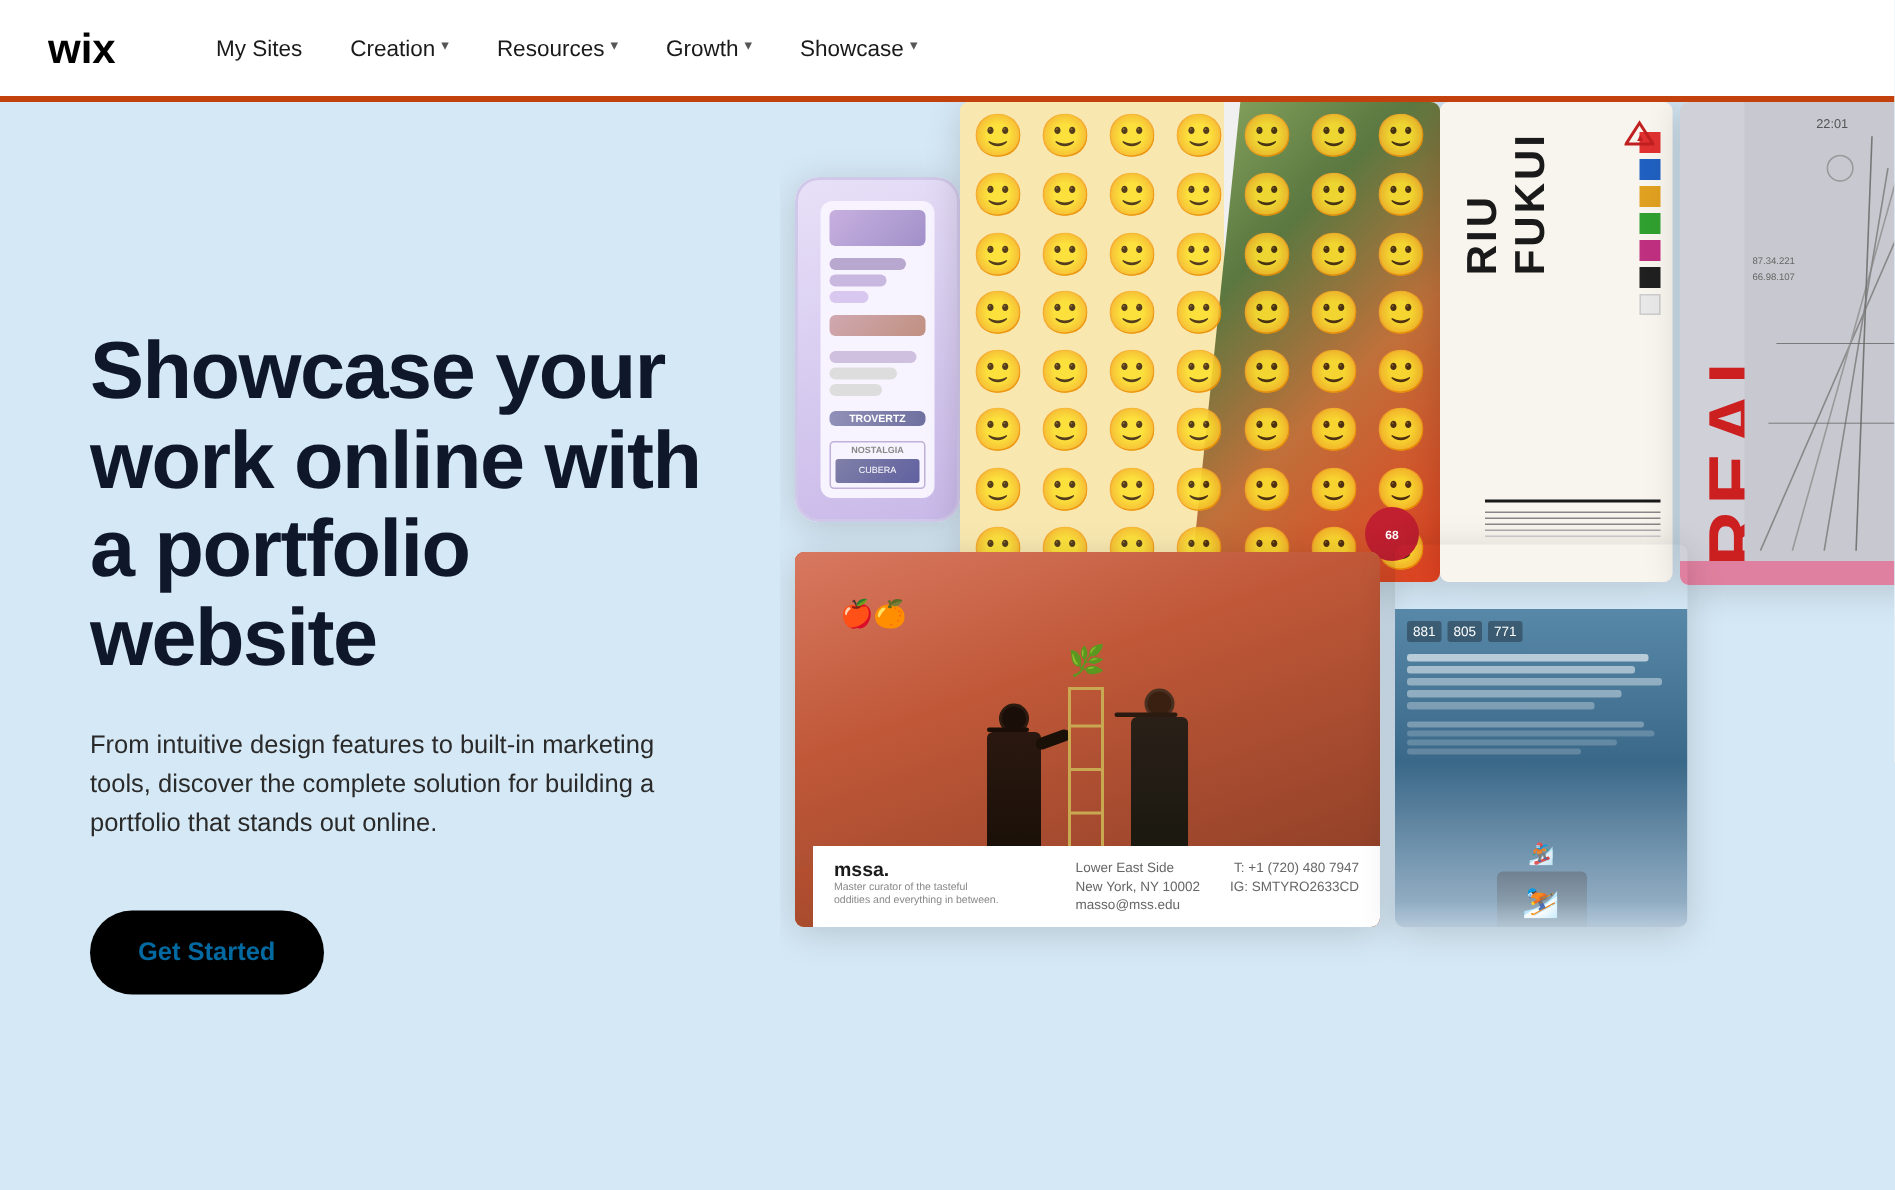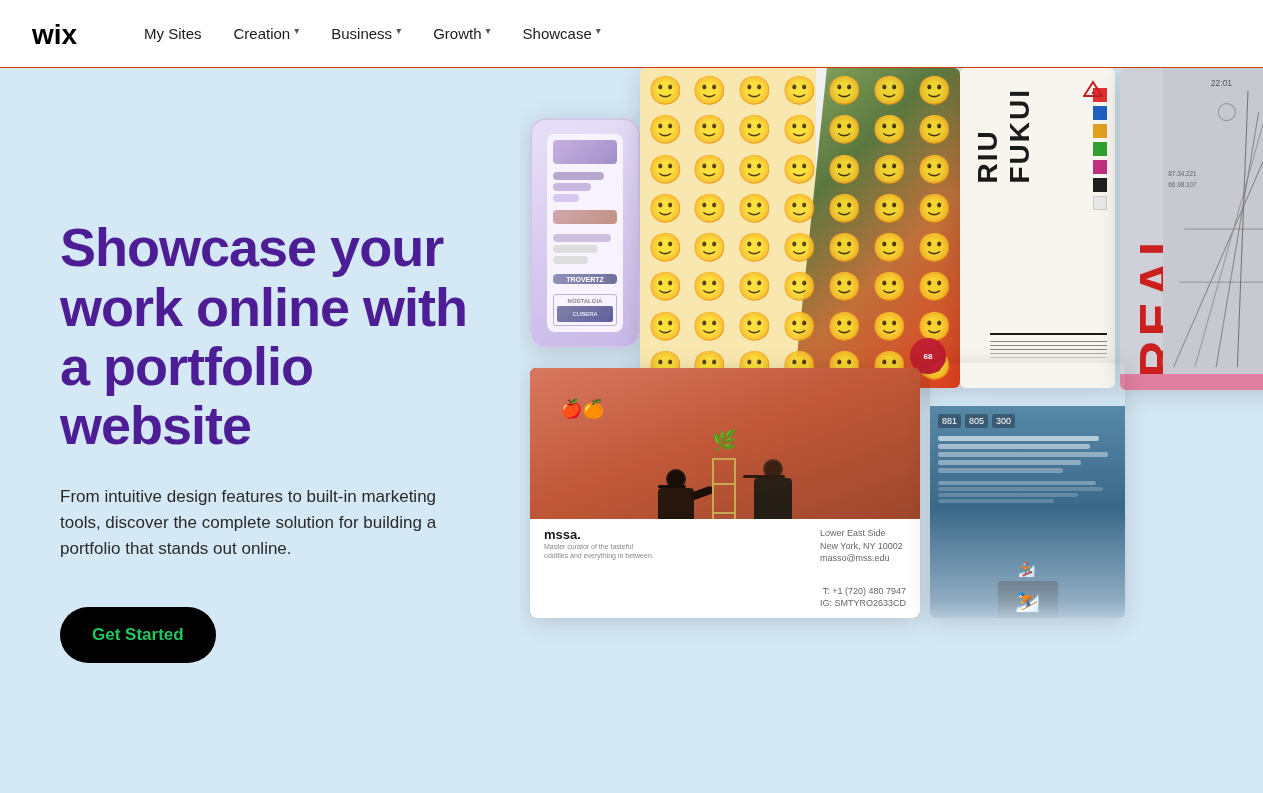--- a/index.html
+++ b/index.html
@@ -5,21 +5,21 @@
     * { margin: 0; padding: 0; box-sizing: border-box; }
     body { font-family: 'Helvetica Neue', Helvetica, Arial, sans-serif; width: 1263px; height: 793px; overflow: hidden; }
 
     
     nav {
       display: flex;
       align-items: center;
       height: 68px;
       padding: 0 32px;
       background: #fff;
-      border-bottom: 1px solid #c2410c;
+      border-bottom: 4px solid #c2410c;
       position: relative;
       z-index: 10;
     }
     .nav-logo {
       margin-right: 40px;
       display: flex;
       align-items: center;
     }
     .nav-logo svg { width: 58px; height: 28px; }
     .nav-links {
@@ -59,35 +59,35 @@
       padding: 80px 48px 60px 60px;
       display: flex;
       flex-direction: column;
       justify-content: center;
       flex-shrink: 0;
     }
     .hero-headline {
       font-size: 54px;
       font-weight: 900;
       line-height: 1.1;
-      color: #4c1d95;
+      color: #0f172a;
       margin-bottom: 28px;
       letter-spacing: -1px;
     }
     .hero-sub {
       font-size: 17px;
       color: #2a2a2a;
       line-height: 1.55;
       margin-bottom: 44px;
       max-width: 430px;
     }
     .cta-button {
       display: inline-block;
       background: #000;
-      color: #22c55e;
+      color: #0369a1;
       font-size: 17px;
       font-weight: 600;
       padding: 18px 32px;
       border-radius: 100px;
       cursor: pointer;
       border: none;
       width: fit-content;
     }
 
     
@@ -276,21 +276,21 @@
     .studio-card {
       width: 100%;
       height: 100%;
       background: linear-gradient(160deg, #d06848 0%, #b85030 50%, #804028 100%);
       position: relative;
       overflow: hidden;
     }
     .studio-footer {
       position: absolute;
       bottom: 0;
-      left: 0;
+      left: 12px;
       right: 0;
       background: #fff;
       padding: 8px 14px;
       display: flex;
       justify-content: space-between;
       align-items: flex-start;
     }
     .studio-footer-logo {
       font-size: 13px;
       font-weight: 700;
@@ -352,21 +352,21 @@
   </div>
   <div class="nav-links">
     <div class="nav-link">
       <span>My Sites</span>
     </div>
     <div class="nav-link">
       <span>Creation</span>
       <span class="chevron">▾</span>
     </div>
     <div class="nav-link">
-      <span>Business</span>
+      <span>Resources</span>
       <span class="chevron">▾</span>
     </div>
     <div class="nav-link">
       <span>Growth</span>
       <span class="chevron">▾</span>
     </div>
     <div class="nav-link">
       <span>Showcase</span>
       <span class="chevron">▾</span>
     </div>
@@ -568,38 +568,38 @@
           </div>
 
           <div style="position:absolute;left:30px;top:30px;font-size:18px;">🍎🍊</div>
         </div>
 
         <div class="studio-footer">
           <div>
             <div class="studio-footer-logo">mssa.</div>
             <div class="studio-footer-address" style="font-size:7px;color:#888;line-height:1.3;max-width:140px;">Master curator of the tasteful<br>oddities and everything in between.</div>
           </div>
-          <div style="display:flex;gap:20px;flex-direction:column;">
+          <div style="display:flex;gap:20px;">
             <div class="studio-footer-address">
               Lower East Side<br>New York, NY 10002<br>masso@mss.edu
             </div>
             <div class="studio-footer-phone">
               T: +1 (720) 480 7947<br>IG: SMTYRO2633CD
             </div>
           </div>
         </div>
       </div>
     </div>
 
     <div class="img-card" style="position:absolute;left:410px;top:295px;width:195px;height:255px;border-radius:6px;">
       <div class="magazine-card">
         <div class="magazine-numbers">
           <span class="mag-num">881</span>
           <span class="mag-num">805</span>
-          <span class="mag-num">300</span>
+          <span class="mag-num">771</span>
         </div>
 
         <div style="position:absolute;top:30px;left:8px;right:8px;">
           <div style="height:5px;background:rgba(255,255,255,0.6);border-radius:2px;margin-bottom:3px;width:90%;"></div>
           <div style="height:5px;background:rgba(255,255,255,0.5);border-radius:2px;margin-bottom:3px;width:85%;"></div>
           <div style="height:5px;background:rgba(255,255,255,0.4);border-radius:2px;margin-bottom:3px;width:95%;"></div>
           <div style="height:5px;background:rgba(255,255,255,0.4);border-radius:2px;margin-bottom:3px;width:80%;"></div>
           <div style="height:5px;background:rgba(255,255,255,0.3);border-radius:2px;margin-bottom:8px;width:70%;"></div>
           <div style="height:4px;background:rgba(255,255,255,0.3);border-radius:2px;margin-bottom:2px;width:88%;"></div>
           <div style="height:4px;background:rgba(255,255,255,0.2);border-radius:2px;margin-bottom:2px;width:92%;"></div>

